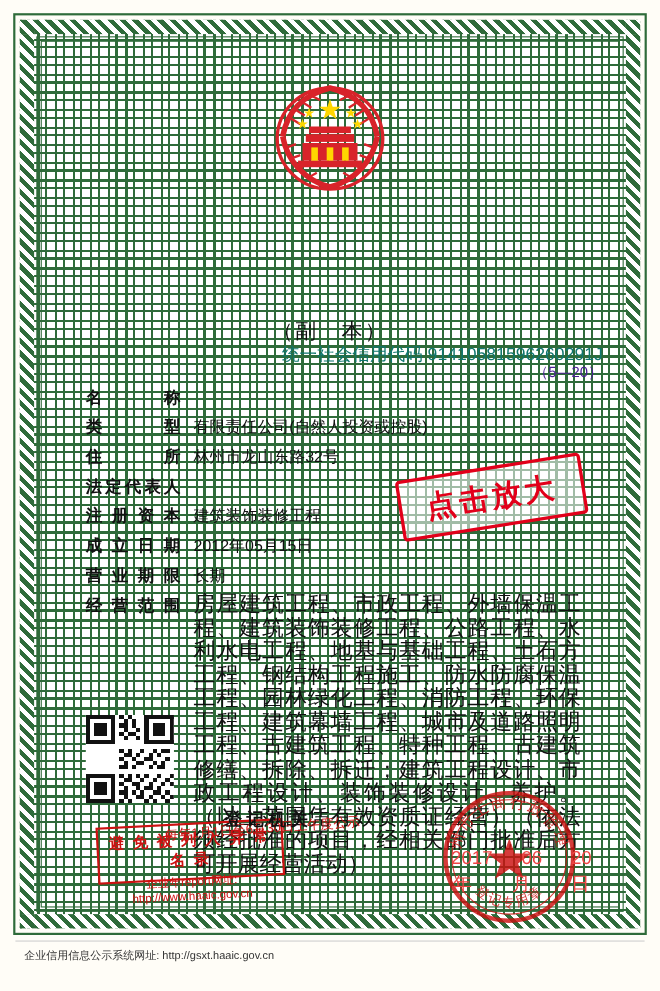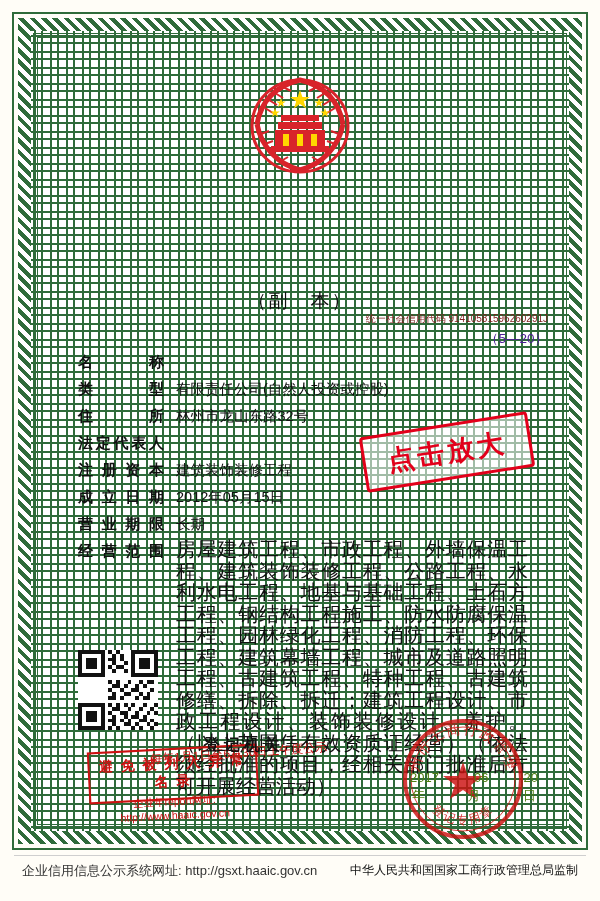--- a/index.html
+++ b/index.html
@@ -88,22 +88,22 @@
     text-align: center;
     font-size: 19px;
     color: #111111;
     letter-spacing: 2px;
   }
 
   
   .credit-code {
     position: absolute;
     right: 52px; top: 312px;
-    font-size: 10px;
-    color: #7f1d1d;
+    font-size: 16px;
+    color: #0f766e;
     white-space: nowrap;
   }
   .page-no {
     position: absolute;
     right: 52px; top: 330px;
     font-size: 13.5px;
     color: #4c1d95;
   }
 
   
@@ -156,22 +156,22 @@
     font-weight: bold;
     letter-spacing: 4px;
     color: #111111;
   }
 
   
   .date-line {
     position: absolute;
     left: 404px; top: 770px;
     width: 140px;
-    font-size: 13px;
-    color: #4d7c0f;
+    font-size: 17px;
+    color: #ef4444;
   }
   .date-line .nums {
     display: flex;
     justify-content: space-between;
     padding: 0 6px;
   }
   .date-line .units {
     display: flex;
     justify-content: space-between;
     padding: 0 8px;
@@ -250,21 +250,21 @@
     left: 400px; top: 716px;
     width: 126px; height: 126px;
     opacity: 0.82;
   }
   .seal svg { display: block; }
 
   
   .footer-left {
     position: absolute;
     left: 22px; top: 862px;
-    font-size: 13px;
+    font-size: 10px;
     color: #333333;
   }
   .footer-right {
     position: absolute;
     right: 22px; top: 862px;
     font-size: 12px;
     color: #111111;
   }
   .footer-rule {
     position: absolute;
@@ -540,15 +540,14 @@
     </div>
     <div class="units">
       <span>年</span>
       <span>月</span>
       <span>日</span>
     </div>
   </div>
 
   <div class="footer-rule"></div>
   <div class="footer-left">企业信用信息公示系统网址: http://gsxt.haaic.gov.cn</div>
-  <div class="footer-right">中华人民共和国国家工商行政管理总局监制</div>
 
 </div>
 
 </body></html>

